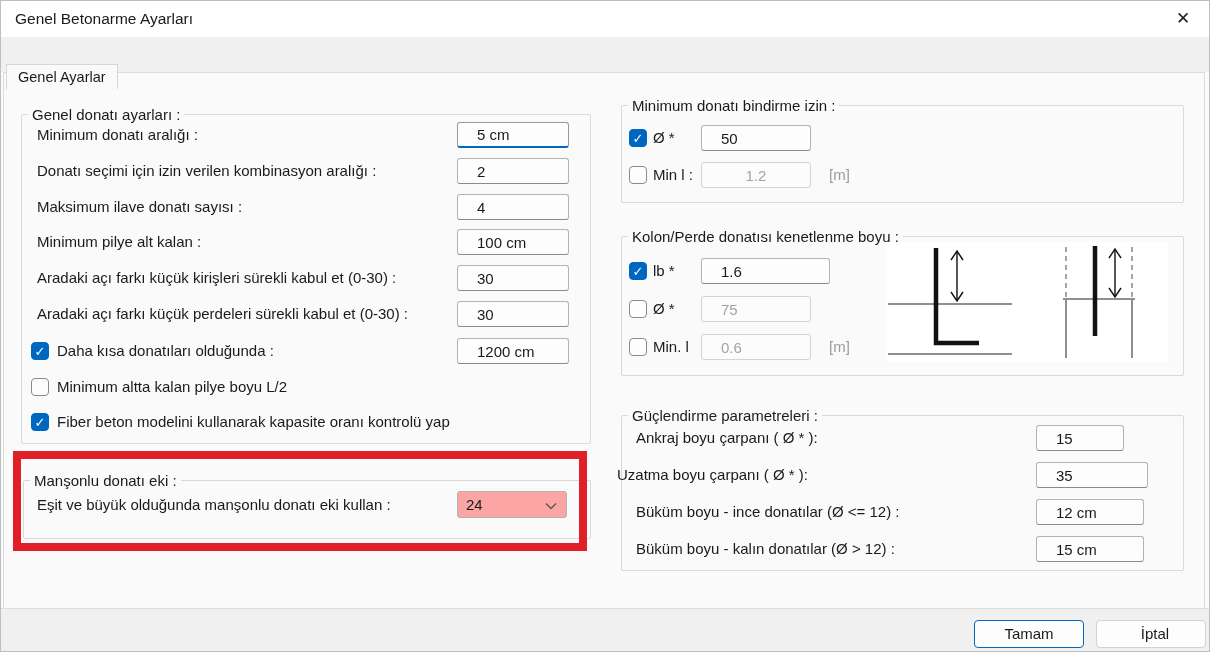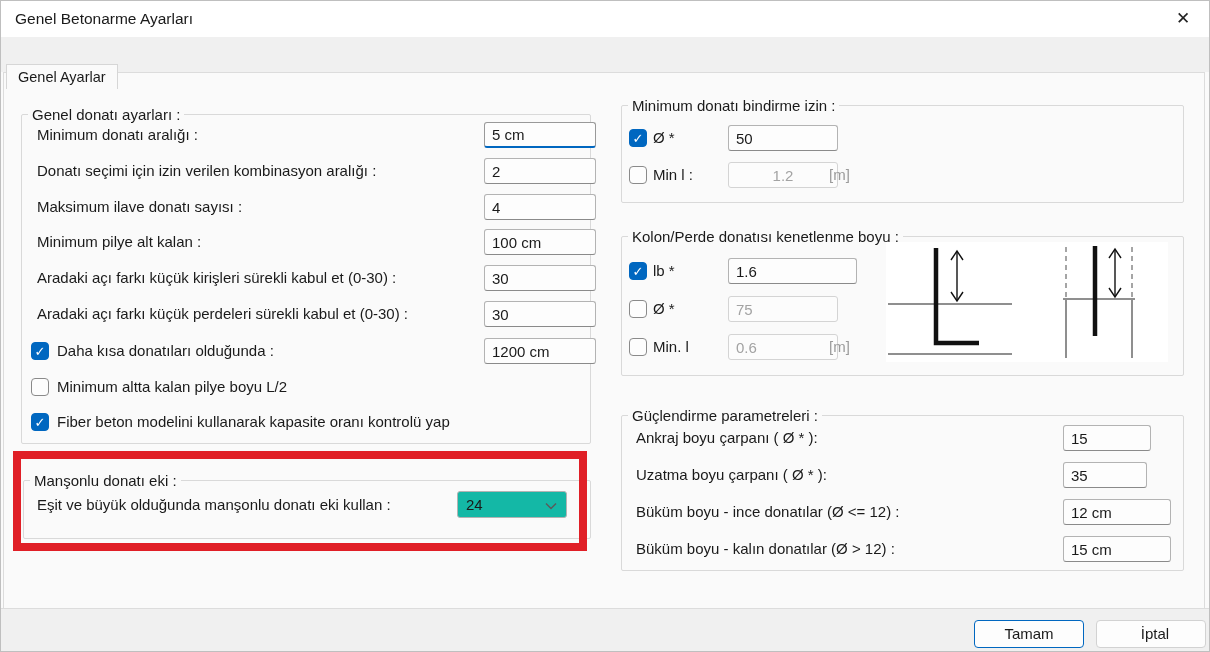--- a/index.html
+++ b/index.html
@@ -19,29 +19,29 @@
   #panel { position:absolute; left:2px; top:71px; width:1202px; height:536px;
            background:#fafafa; border:1px solid #dcdcdc; border-bottom:none; }
   .tab { position:absolute; left:5px; top:47px; height:25px; padding:0 11px; line-height:24px;
          background:#fafafa; border:1px solid #d6d6d6; border-bottom:none; font-size:14.5px; z-index:3;margin-top:16px; }
   
   fieldset { position:absolute; border:1px solid #d9d9d9; border-radius:2px; background:transparent; }
   legend { margin-left:6px; padding:0 4px; font-size:15px; color:#1a1a1a; }
   
   .lbl { position:absolute; line-height:26px; white-space:nowrap; }
   .unit { position:absolute; line-height:26px; color:#9b9b9b; }
-  input.fld { position:absolute; width:112px; height:26px; padding:0 7px; font:15px "Liberation Sans","DejaVu Sans",sans-serif;
-         color:#1a1a1a; background:#fdfdfd; border:1px solid #b3b3b3; border-bottom-color:#8a8a8a; border-radius:3px;margin-left:27px; }
+  input.fld { position:absolute; width:112px; height:26px; padding:0 19px; font:15px "Liberation Sans","DejaVu Sans",sans-serif;
+         color:#1a1a1a; background:#fdfdfd; border:1px solid #b3b3b3; border-bottom-color:#8a8a8a; border-radius:3px; }
   input.fld.focused { border-color:#999; border-bottom:2px solid #0067c0; }
   input.fld.disabled { color:#a3a3a3; background:#fcfcfc; border:1px solid #d4d4d4; }
   .checkbox { position:absolute; width:18px; height:18px; border-radius:4px; background:#fdfdfd;
               border:1px solid #8a8a8a; cursor:pointer; }
   .checkbox.checked { background:#0067c0; border-color:#0067c0; }
   .checkbox.checked::after { content:"✓"; position:absolute; left:2.5px; top:0.5px; font-size:13px; color:#fff; }
-  .dropdown { position:absolute; width:110px; height:27px; background:#14b8a6; border:1px solid #b3b3b3;
+  .dropdown { position:absolute; width:110px; height:27px; background:#fca5a5; border:1px solid #b3b3b3;
               border-radius:3px; cursor:pointer;text-align:center; }
   .dropdown .val { position:absolute; left:8px; top:0; line-height:25px; }
   .dropdown svg { position:absolute; right:9px; top:10px; }
   
   #redbox { position:absolute; left:12px; top:450px; width:574px; height:100px;
             border:8px solid #e01f26; z-index:5; pointer-events:none; }
   
   #diagram { position:absolute; left:885px; top:241px; width:282px; height:120px; background:#ffffff; }
   
   #footer { position:absolute; left:0; top:607px; width:1210px; height:45px;
@@ -158,22 +158,22 @@
       <path d="M223,46 L229,55 L235,46" fill="none" stroke="#111" stroke-width="1.4"></path>
     </svg>
   </div>
 
   <fieldset style="left:620px; top:406px; width:563px; height:164px;">
     <legend>Güçlendirme parametreleri :</legend>
   </fieldset>
   <div class="lbl" style="left:635px; top:424px;">Ankraj boyu çarpanı  ( Ø * ):</div>
   <input class="fld" style="left: 1035px; top: 424px; width: 88px;" value="15">
 
-  <div class="lbl" style="left:635px; top:461px;">Uzatma boyu çarpanı  ( Ø * ):</div>
-  <input class="fld" style="left: 1035px; top: 461px; width: 84px;" value="35">
+  <div class="lbl" style="left:616px; top:461px;">Uzatma boyu çarpanı  ( Ø * ):</div>
+  <input class="fld" style="left: 1035px; top: 461px; width: 112px;" value="35">
 
   <div class="lbl" style="left:635px; top:498px;">Büküm boyu - ince donatılar (Ø &lt;= 12) :</div>
   <input class="fld" style="left: 1035px; top: 498px; width: 108px;" value="12 cm">
 
   <div class="lbl" style="left:635px; top:535px;">Büküm boyu - kalın donatılar (Ø &gt; 12) :</div>
   <input class="fld" style="left: 1035px; top: 535px; width: 108px;" value="15 cm">
 
   <div id="footer"></div>
   <div id="btn-ok" class="btn">Tamam</div>
   <div id="btn-cancel" class="btn">İptal</div>

